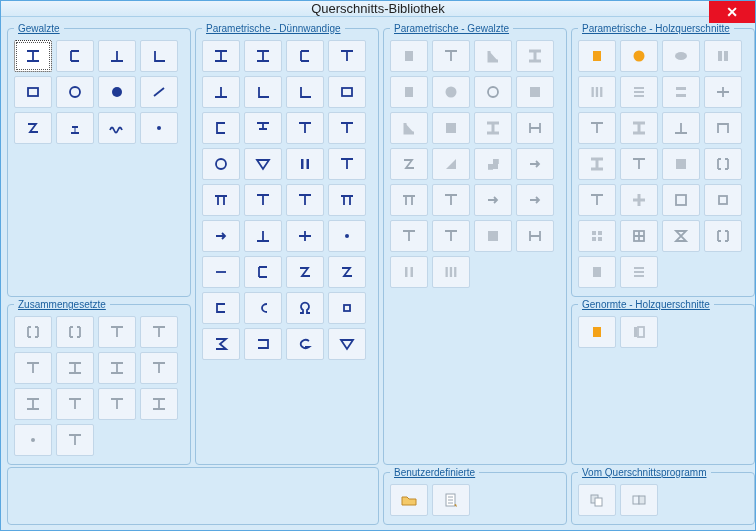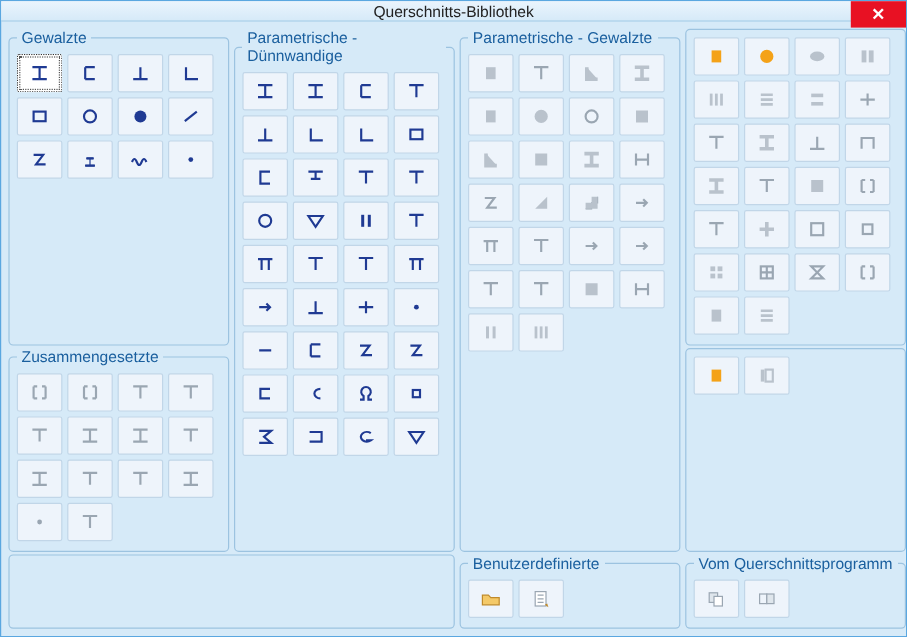--- a/index.html
+++ b/index.html
@@ -54,22 +54,23 @@
   }
   fieldset.group {
     border: 1px solid #9cc3e0;
     border-radius: 4px;
     background: #d6eaf8;
     padding: 6px 6px 8px 6px;
     margin: 0;
   }
   fieldset.group > legend {
     color: #1a5f9e;
-    font-size: 13px;
+    font-size: 10px;
     padding: 0 4px;
+    text-decoration: underline;
   }
   .grid {
     display: grid;
     grid-template-columns: repeat(4, 38px);
     gap: 4px;
     justify-content: start;
   }
   .btn {
     width: 38px; height: 32px;
     background: #eef4fb;
@@ -760,20 +761,21 @@
                 <rect x="4.5" y="4" width="2.3" height="10" fill="#b9c2cc" stroke="none"></rect>
                 <rect x="8.8" y="4" width="2.3" height="10" fill="#b9c2cc" stroke="none"></rect>
                 <rect x="13.1" y="4" width="2.3" height="10" fill="#b9c2cc" stroke="none"></rect>
               </svg>
             </span>
           </div>
         </div>
     </fieldset>
 
     <fieldset class="group col4row1">
+      <legend>Parametrische - Holzquerschnitte</legend>
       <div class="grid" id="grid-holz">
           <div class="btn">
             <span>
               <svg width="20" height="18" viewBox="0 0 20 18">
                 <rect x="6" y="4" width="8" height="10" fill="#f4a218" stroke="none"></rect>
               </svg>
             </span>
           </div>
           <div class="btn">
             <span>
@@ -955,20 +957,21 @@
             <span>
               <svg width="20" height="18" viewBox="0 0 20 18">
                 <path d="M5 5h10M5 9h10M5 13h10" stroke="#b9c2cc" stroke-width="2.2"></path>
               </svg>
             </span>
           </div>
         </div>
     </fieldset>
 
     <fieldset class="group col4row2">
+      <legend>Genormte - Holzquerschnitte</legend>
       <div class="smallgrid" id="grid-genormt">
           <div class="btn">
             <span>
               <svg width="20" height="18" viewBox="0 0 20 18">
                 <rect x="6" y="4" width="8" height="10" fill="#f4a218" stroke="none"></rect>
               </svg>
             </span>
           </div>
           <div class="btn">
             <span>

